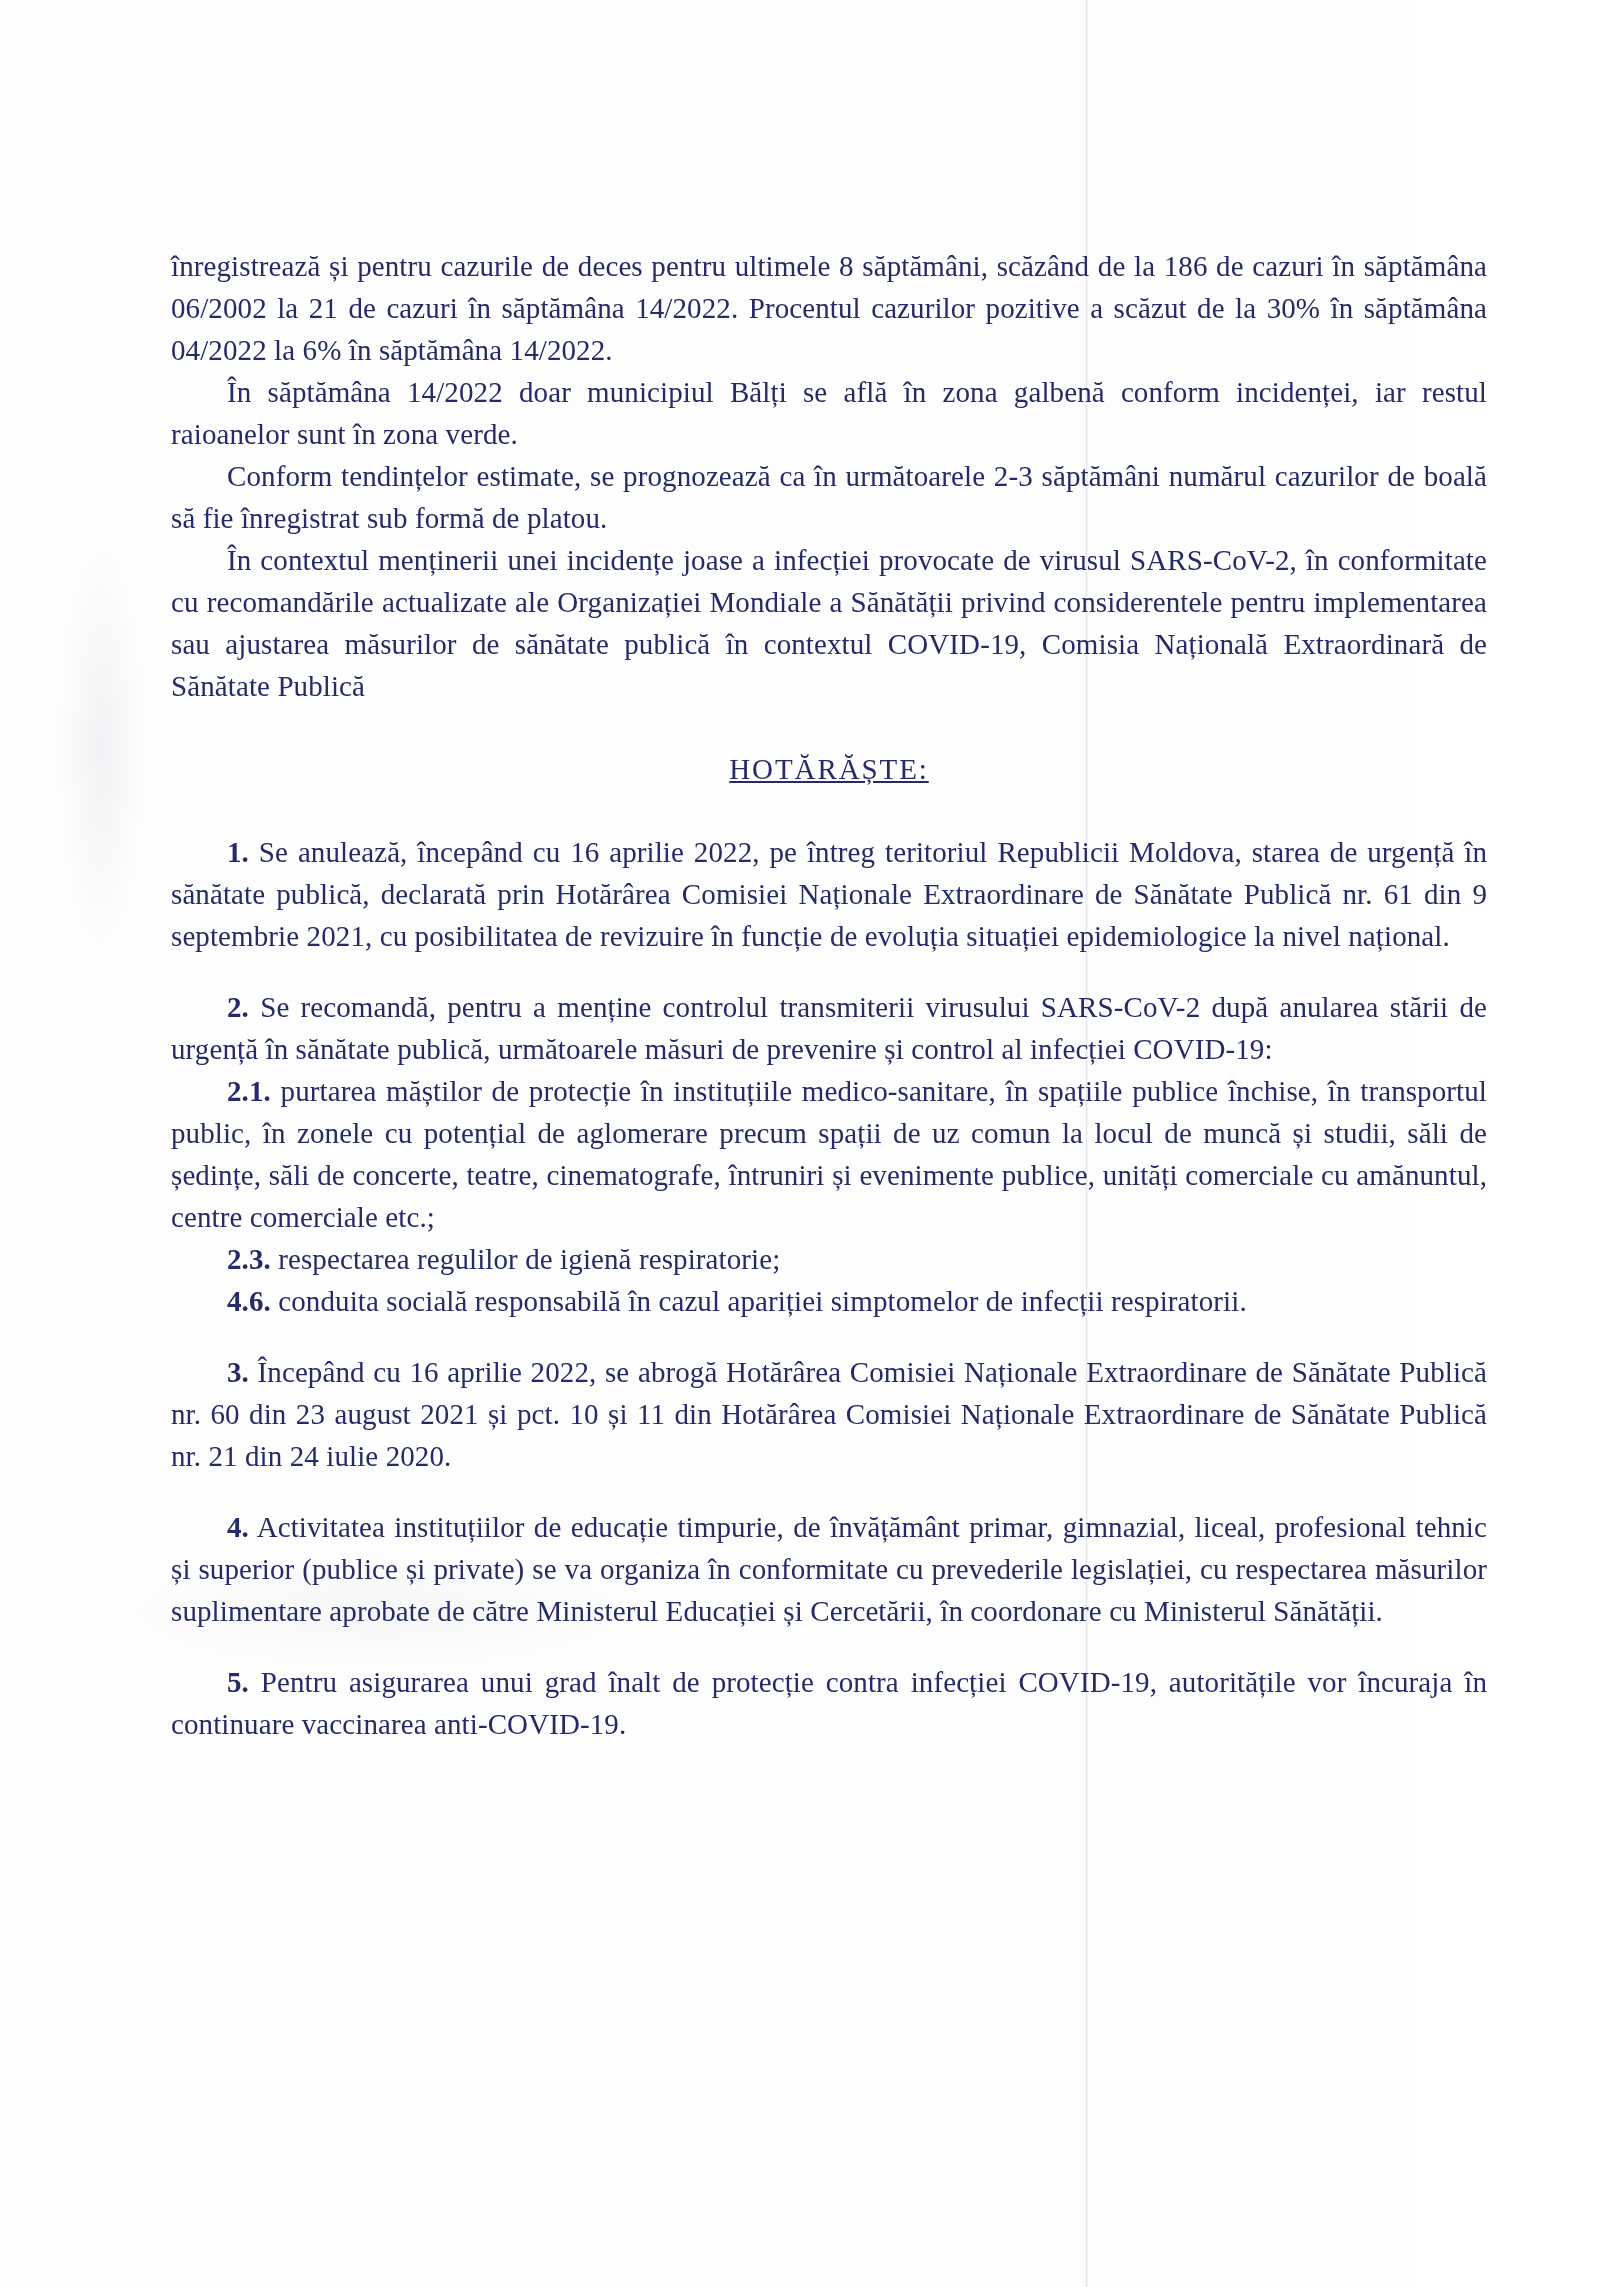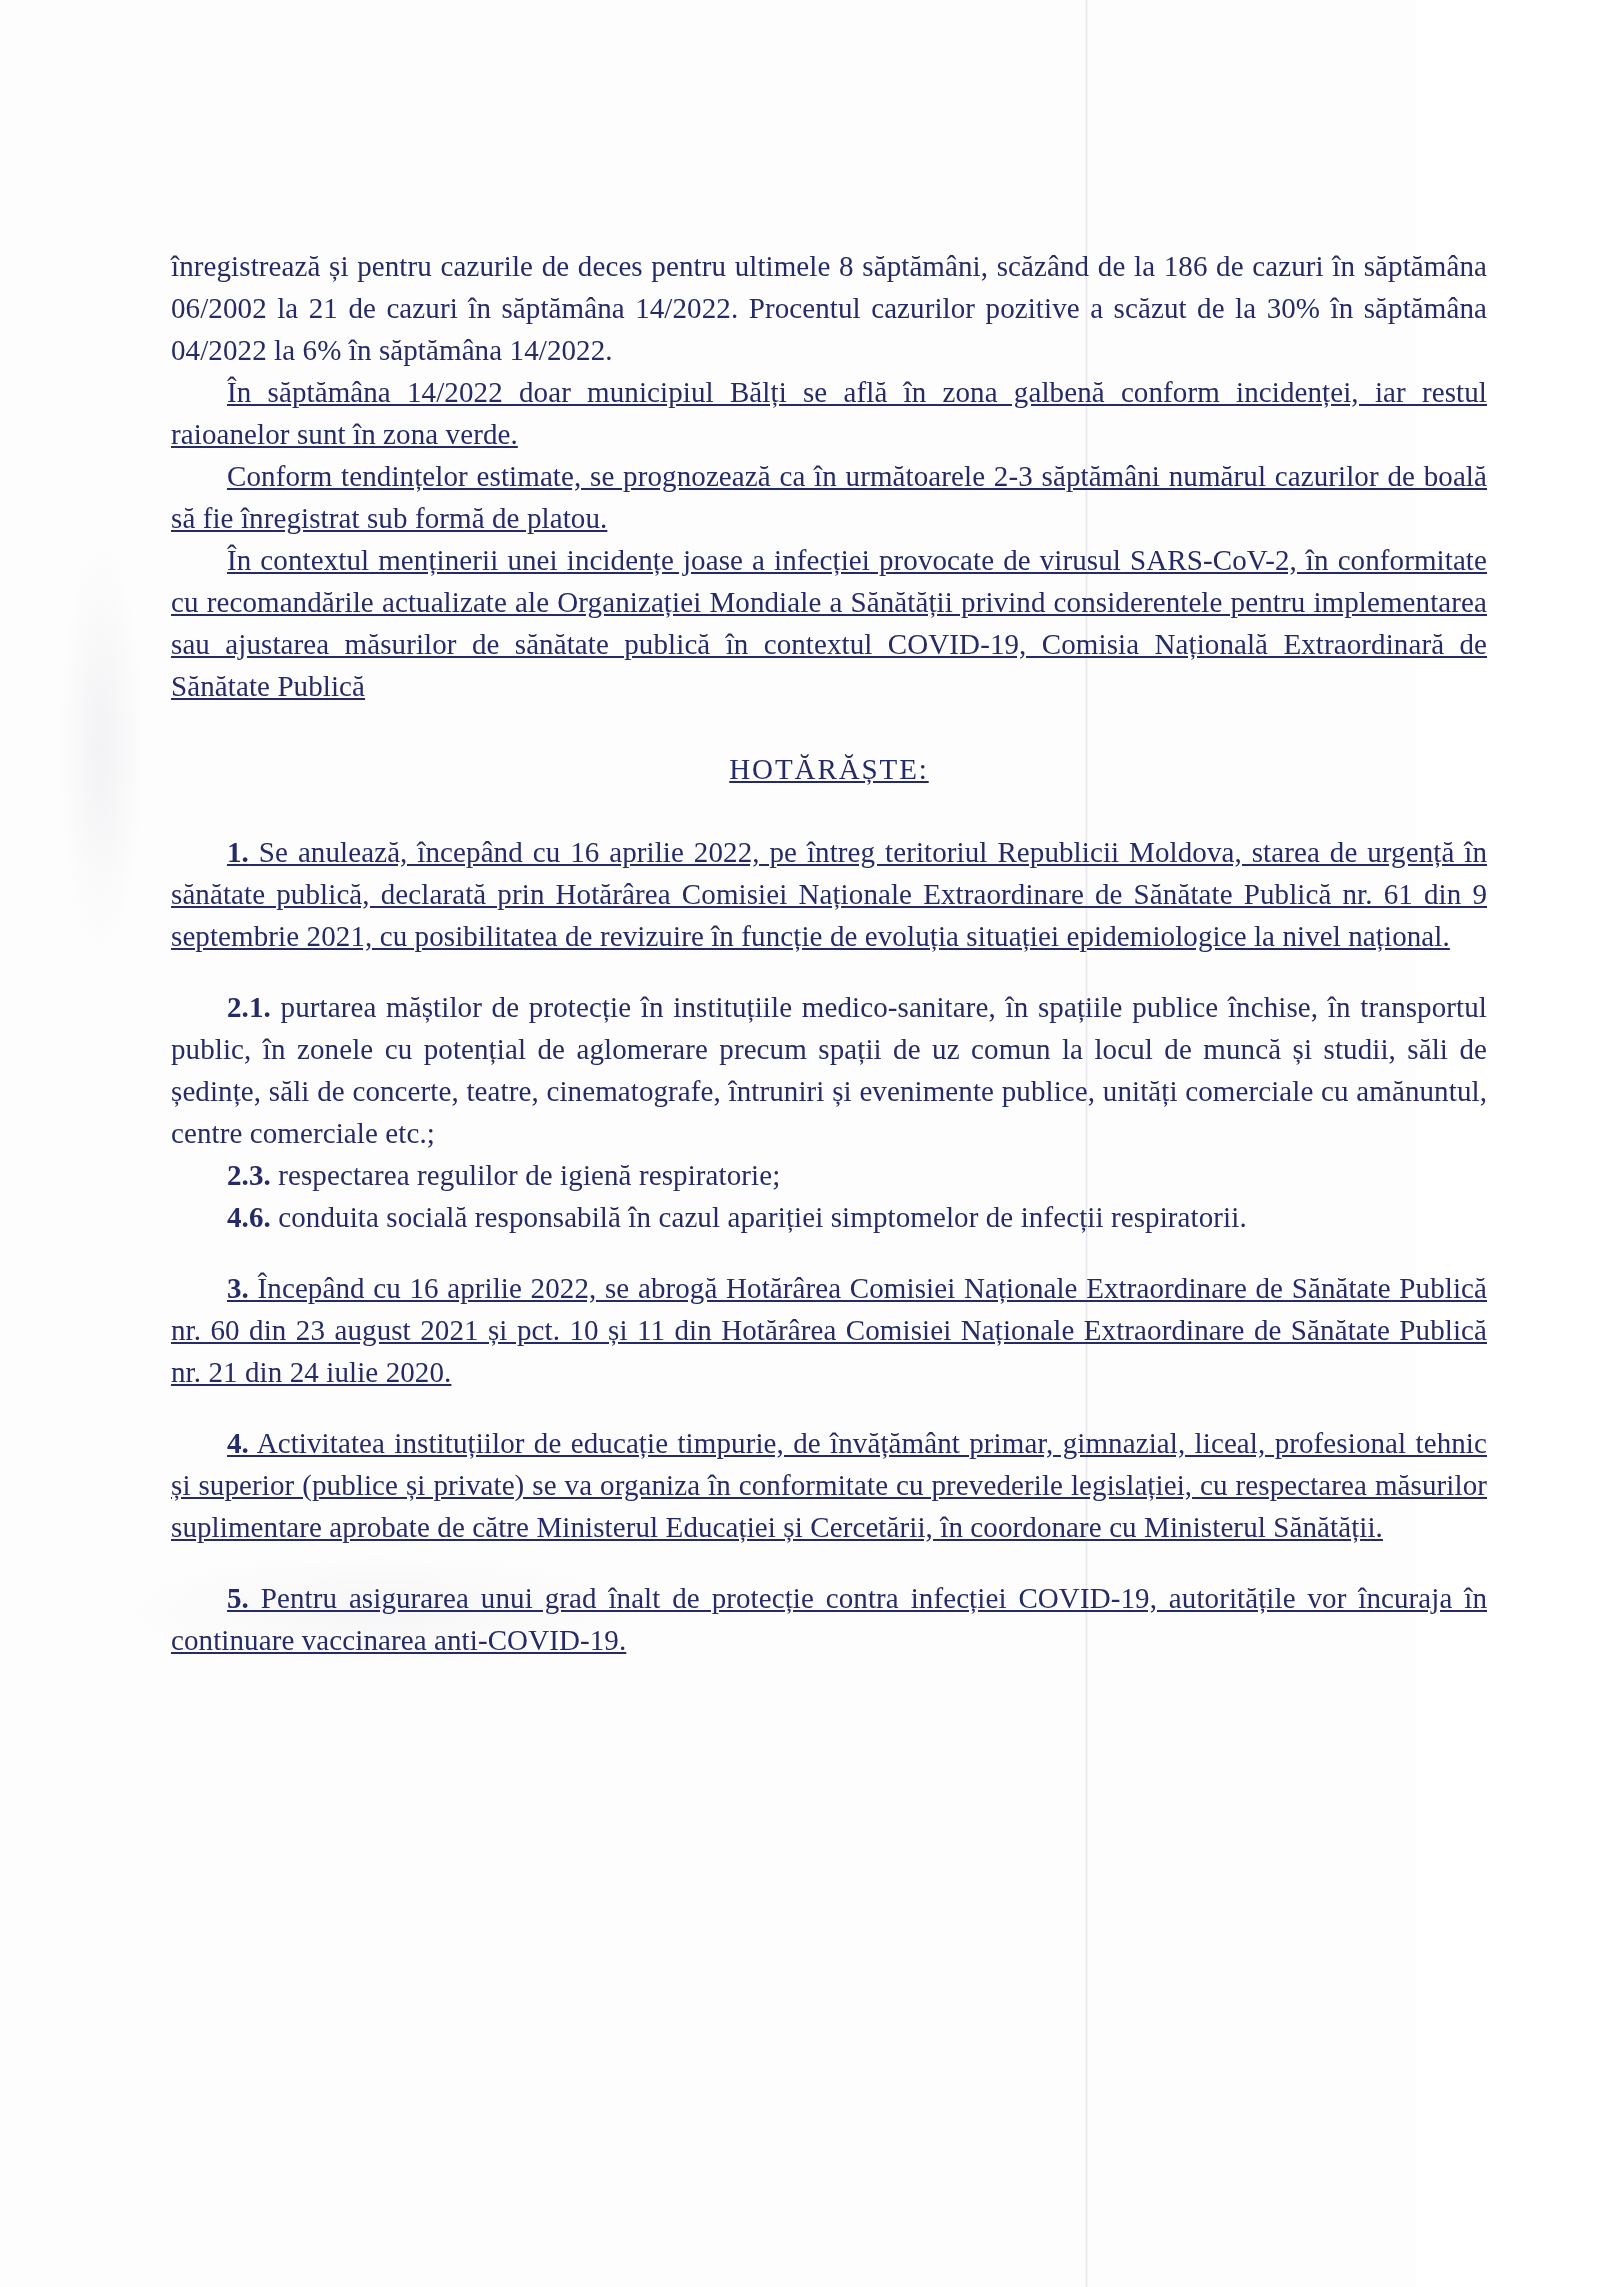--- a/index.html
+++ b/index.html
@@ -56,21 +56,20 @@
     margin: 0;
     color: #262a66;
     font-size: 29px;
     line-height: 42px;
     text-align: justify;
     text-justify: inter-word;
     letter-spacing: 0.1px;
   }
   p.indent {
     text-indent: 56px;
-    text-decoration: underline;
   }
   p.noindent {
     text-indent: 0;
   }
   .gap-md { height: 29px; }
   .gap-lg { height: 41px; }
   .center {
     text-align: center;
     text-indent: 0;
     letter-spacing: 1.6px;
@@ -101,20 +100,21 @@
     <p class="indent">În contextul menținerii unei incidențe joase a infecției provocate de virusul SARS-CoV-2, în conformitate cu recomandările actualizate ale Organizației Mondiale a Sănătății privind considerentele pentru implementarea sau ajustarea măsurilor de sănătate publică în contextul COVID-19, Comisia Națională Extraordinară de Sănătate Publică</p>
 
     <div class="gap-lg"></div>
     <p class="center heading-hot">HOTĂRĂȘTE:</p>
     <div class="gap-lg"></div>
 
     <p class="indent"><b>1.</b><span> Se anulează, începând cu 16 aprilie 2022, pe întreg teritoriul Republicii Moldova, starea de urgență în sănătate publică, declarată prin Hotărârea Comisiei Naționale Extraordinare de Sănătate Publică nr. 61 din 9 septembrie 2021, cu posibilitatea de revizuire în funcție de evoluția situației epidemiologice la nivel național.</span></p>
 
     <div class="gap-md"></div>
 
+    <p class="indent"><b>2.</b><span> Se recomandă, pentru a menține controlul transmiterii virusului SARS-CoV-2 după anularea stării de urgență în sănătate publică, următoarele măsuri de prevenire și control al infecției COVID-19:</span></p>
 
     <p class="sub"><b>2.1.</b><span>  purtarea măștilor de protecție în instituțiile medico-sanitare, în spațiile publice închise, în transportul public, în zonele cu potențial de aglomerare precum spații de uz comun la locul de muncă și studii, săli de ședințe, săli de concerte, teatre, cinematografe, întruniri și evenimente publice, unități comerciale cu amănuntul, centre comerciale etc.;</span></p>
 
 
     <p class="sub"><b>2.3.</b><span>  respectarea regulilor de igienă respiratorie;</span></p>
 
     <p class="sub"><b>4.6.</b><span> conduita socială responsabilă în cazul apariției simptomelor de infecții respiratorii.</span></p>
 
     <div class="gap-md"></div>
 

